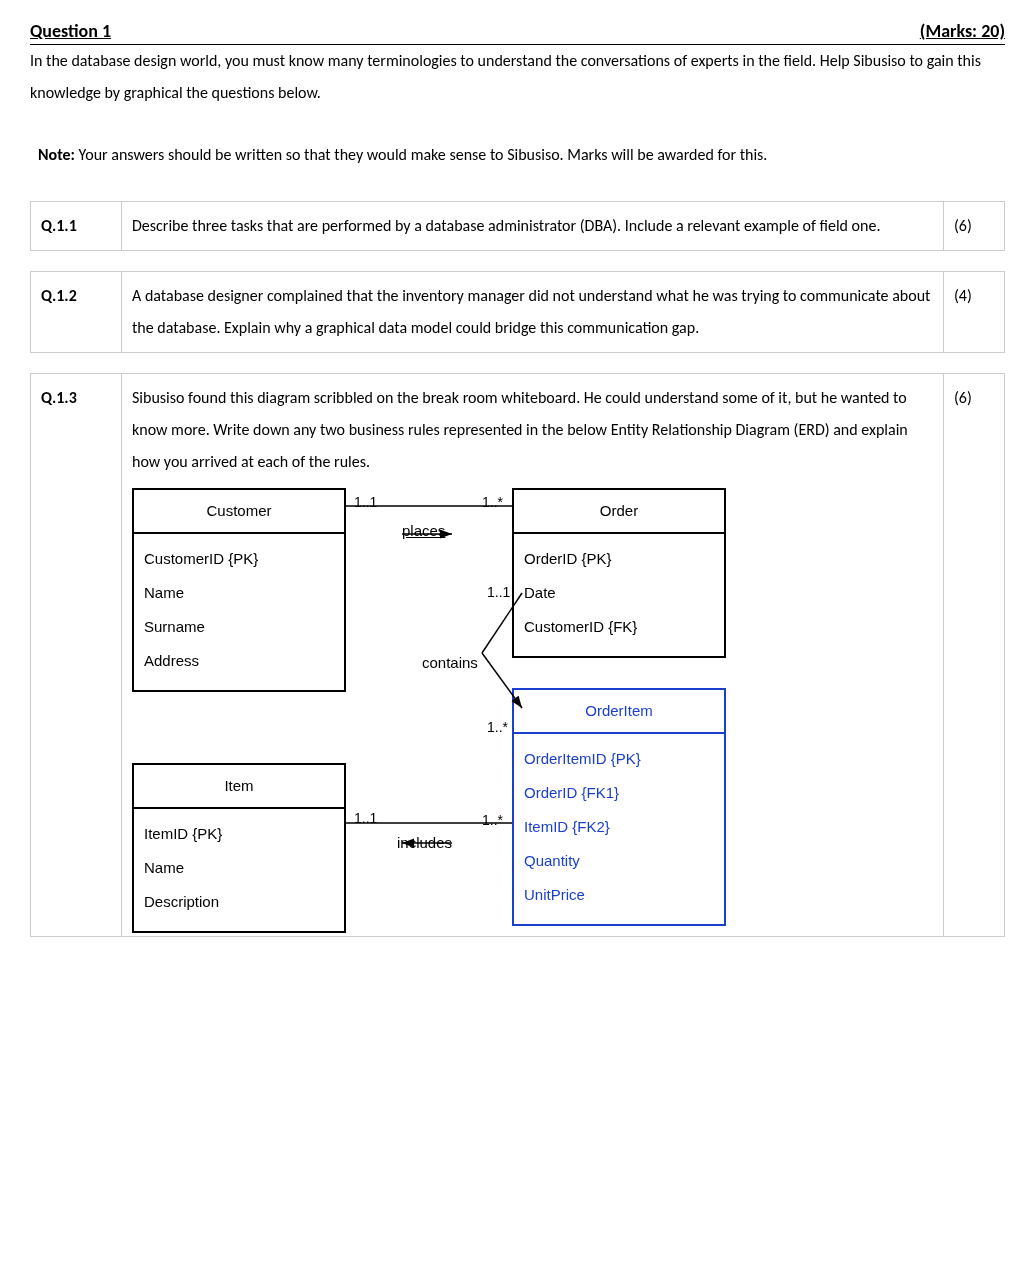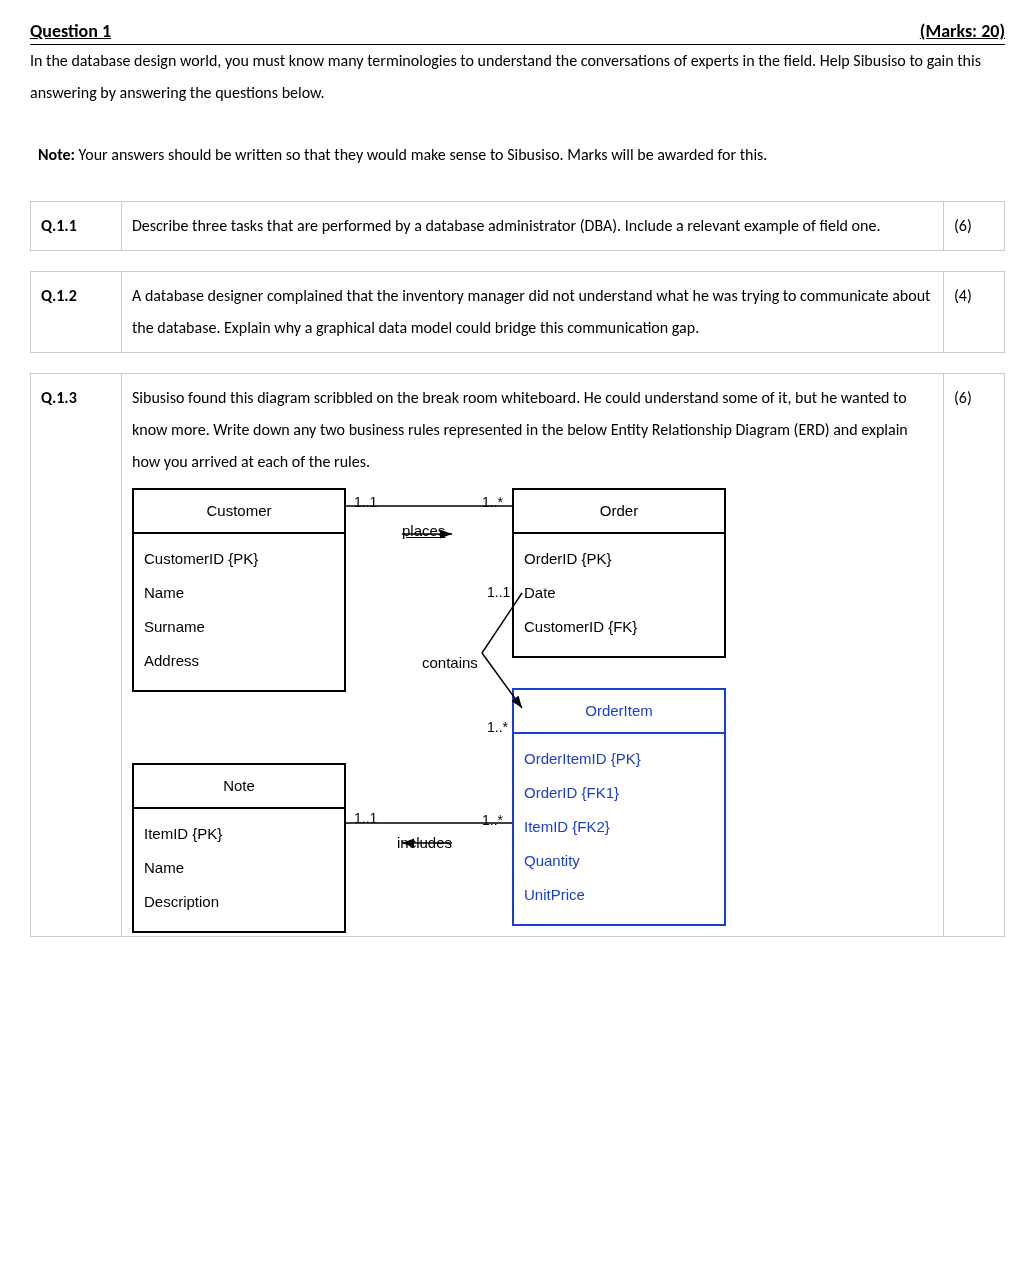--- a/index.html
+++ b/index.html
@@ -91,21 +91,21 @@
   }
 </style>
 </head>
 <body>
 
 <div class="header-row">
   <span>Question 1</span>
   <span>(Marks: 20)</span>
 </div>
 
-<div class="intro">In the database design world, you must know many terminologies to understand the conversations of experts in the field. Help Sibusiso to gain this answering by answering the questions below.</div>
+<div class="intro">In the database design world, you must know many terminologies to understand the conversations of experts in the field. Help Sibusiso to gain this knowledge by graphical the questions below.</div>
 
 <div class="note">
   <span class="note-label">Note:</span><span> Your answers should be written so that they would make sense to Sibusiso. Marks will be awarded for this.</span>
 </div>
 
 <table class="qtable">
   <tbody>
       <tr>
     <td class="qnum">Q.1.1</td>
     <td>Describe three tasks that are performed by a database administrator (DBA). Include a relevant example of field one.</td>
@@ -146,21 +146,21 @@
         <div class="entity" style="left:380px;top:0px;width:210px;">
           <div class="entity-title">Order</div>
           <div class="entity-attrs">
             <div>OrderID {PK}</div>
             <div>Date</div>
             <div>CustomerID {FK}</div>
           </div>
         </div>
 
         <div class="entity" style="left:0px;top:275px;width:210px;">
-          <div class="entity-title">Note</div>
+          <div class="entity-title">Item</div>
           <div class="entity-attrs">
             <div>ItemID {PK}</div>
             <div>Name</div>
             <div>Description</div>
           </div>
         </div>
 
         <div class="entity blue" style="left:380px;top:200px;width:210px;">
           <div class="entity-title">OrderItem</div>
           <div class="entity-attrs">

